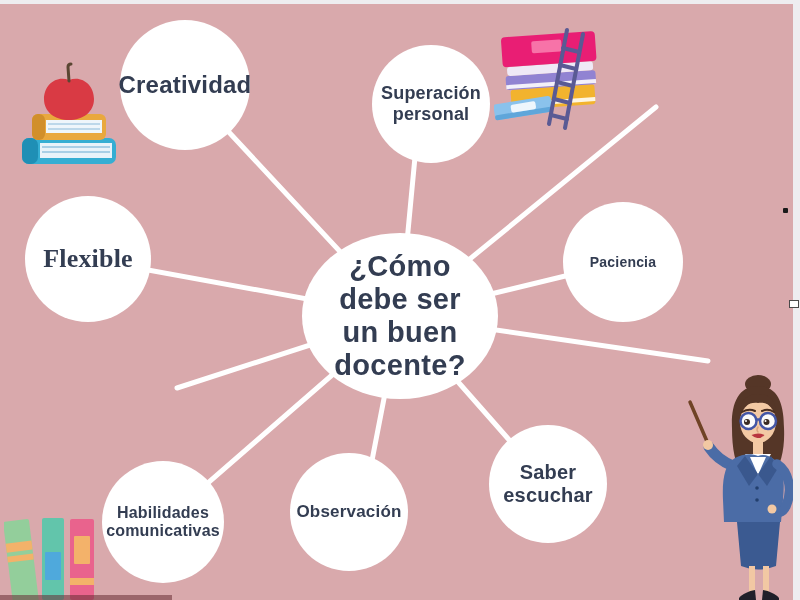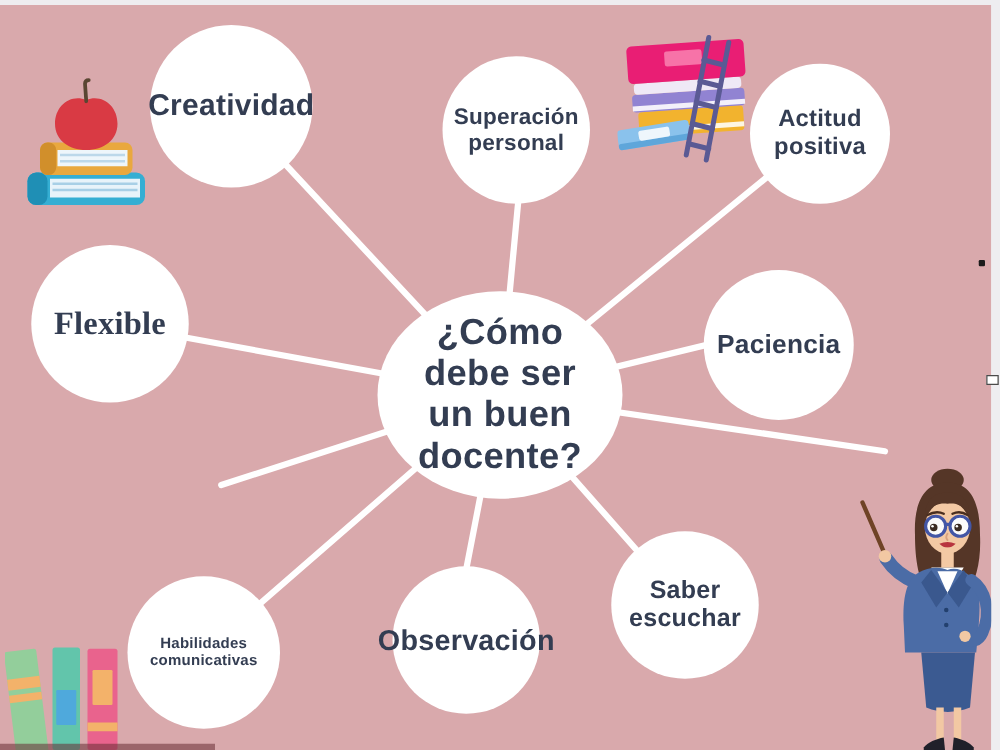--- a/index.html
+++ b/index.html
@@ -26,27 +26,27 @@
   .deco{position:absolute; z-index:2;}
   .teacher{z-index:4;}
   .edge-strip-top{position:absolute; left:0; top:0; width:800px; height:4px; background:#eeedf0; z-index:6;}
   .edge-strip-right{position:absolute; left:793px; top:0; width:7px; height:600px; background:#eeedf0; z-index:6;}
   .shelf{position:absolute; left:0; top:595px; width:172px; height:5px; background:rgba(104,46,53,.55); z-index:5;}
   .cursor-dot{position:absolute; left:783px; top:208px; width:5px; height:5px; background:#1b1b1b; border-radius:1px; z-index:7;}
   .ui-square{position:absolute; left:789px; top:300px; width:10px; height:8px; background:#ffffff; border:1.5px solid #4a4a4a; box-sizing:border-box; z-index:7;}
 
   
   .n-creatividad{left:120px; top:20px;  width:130px; height:130px; font-size:24px;}
-  .n-superacion {left:354px; top:45px;  width:118px; height:118px; font-size:18px;justify-content:center;}
+  .n-superacion {left:372px; top:45px;  width:118px; height:118px; font-size:18px;justify-content:center;}
   .n-actitud    {left:600px; top:51px;  width:112px; height:112px; font-size:19px;}
-  .n-paciencia  {left:563px; top:216px; width:120px; height:120px; font-size:21px;}
+  .n-paciencia  {left:563px; top:202px; width:120px; height:120px; font-size:14px;}
   .n-motivacion {left:655px; top:308px; width:106px; height:106px; font-size:18px;}
   .n-saber      {left:489px; top:425px; width:118px; height:118px; font-size:20px;}
-  .n-observacion{left:314px; top:453px; width:118px; height:118px; font-size:23px;}
-  .n-habilidades{left:102px; top:461px; width:122px; height:122px; font-size:12px;}
+  .n-observacion{left:290px; top:453px; width:118px; height:118px; font-size:17px;}
+  .n-habilidades{left:102px; top:461px; width:122px; height:122px; font-size:16px;}
   .n-empatia    {left:119px; top:330px; width:116px; height:116px; font-size:19px;}
   .n-flexible   {left:25px;  top:196px; width:126px; height:126px; font-size:26px;font-family:Liberation Serif, serif;}
 </style>
 </head>
 <body>
 
 <div id="stage">
   <div id="canvas"></div>
 
   <svg id="connectors" viewBox="0 0 800 600">
@@ -121,23 +121,20 @@
   <div class="node center-node">
     <span>¿Cómo debe ser un buen docente?</span>
   </div>
 
   <div class="node n-creatividad">
     <span>Creatividad</span>
   </div>
   <div class="node n-superacion">
     <span>Superación personal</span>
   </div>
-  <div class="node n-actitud">
-    <span>Actitud positiva</span>
-  </div>
   <div class="node n-paciencia">
     <span>Paciencia</span>
   </div>
   <div class="node n-saber">
     <span>Saber escuchar</span>
   </div>
   <div class="node n-observacion">
     <span>Observación</span>
   </div>
   <div class="node n-habilidades">

